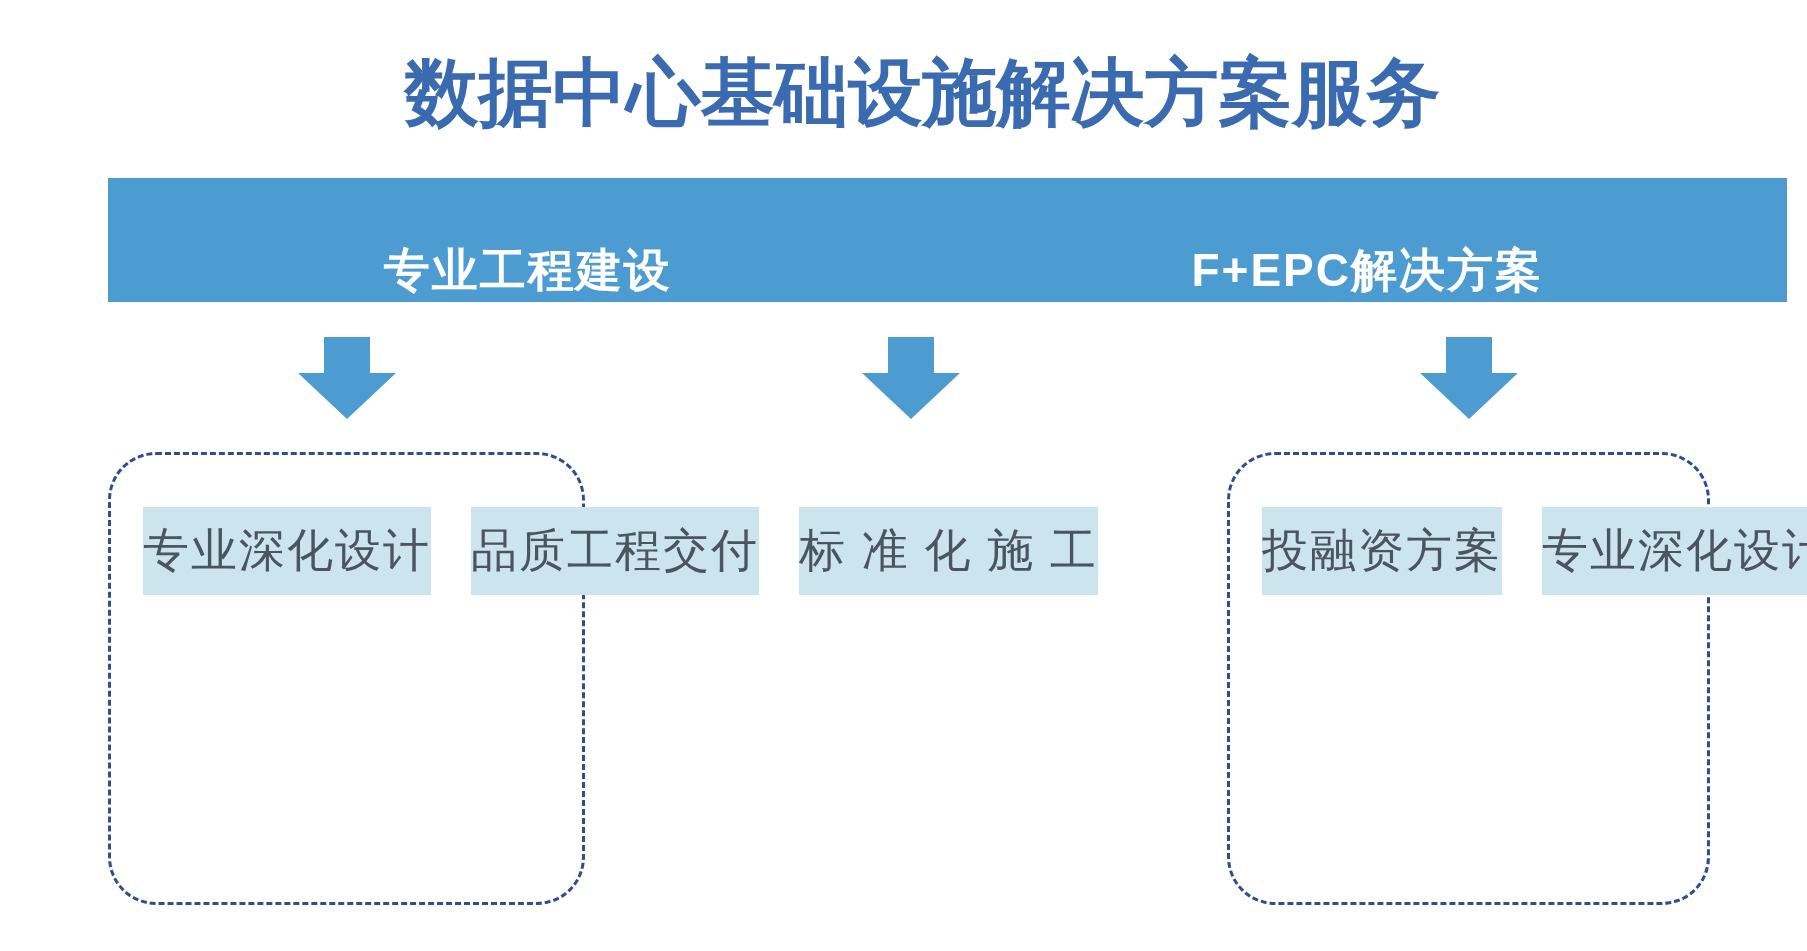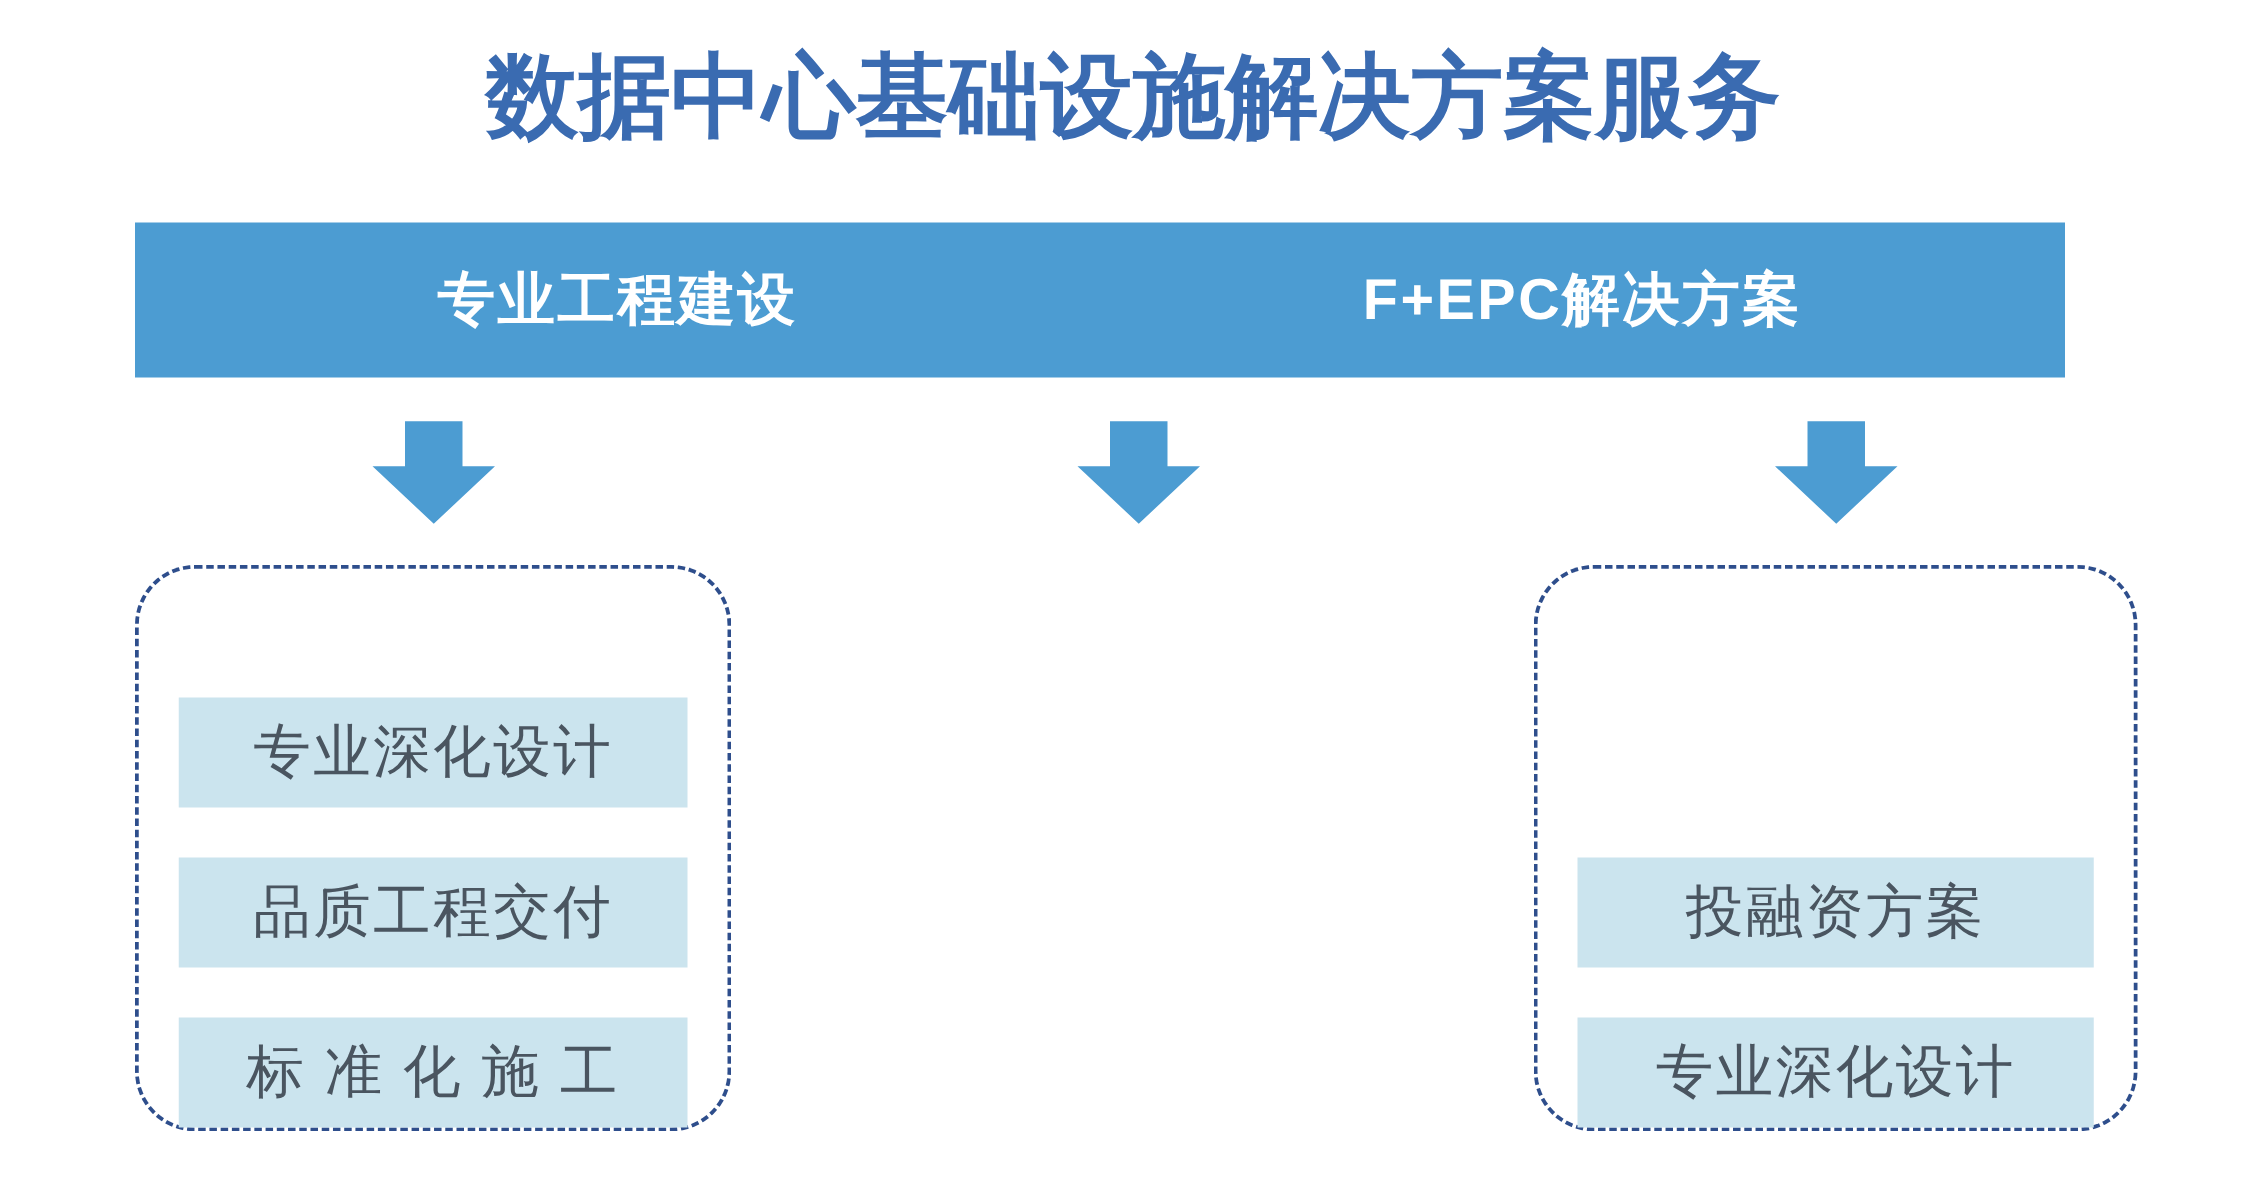--- a/index.html
+++ b/index.html
@@ -11,38 +11,38 @@
     overflow: hidden;
     font-family: "Liberation Sans", "DejaVu Sans", sans-serif;
   }
 
   
   .title {
     position: absolute;
     left: 104px;
     top: 36px;
     width: 1605px;
-    margin: 0;
+    margin: 16px;
     text-align: center;
     font-size: 74px;
     line-height: 1.1;
     font-weight: bold;
     color: #3a6bb1;
   }
 
   
   .header-bar {
     position: absolute;
     left: 108px;
     top: 178px;
-    width: 1544px;
+    width: 1679px;
     height: 124px;
     background: #4c9cd2;
     display: flex;
-    align-items: center;
+    align-items: flex-end;
   }
   .header-cell {
     flex: 1;
     text-align: center;
     color: #ffffff;
     font-size: 46px;
     font-weight: bold;
     letter-spacing: 2px;
   }
 
@@ -60,23 +60,22 @@
   
   .group-box {
     position: absolute;
     top: 452px;
     height: 453px;
     box-sizing: border-box;
     border: 3px dashed #2e4e8c;
     border-radius: 48px;
     padding: 52px 32px 0 32px;
     display: flex;
-    flex-direction: column;
+    flex-direction: row;
     gap: 40px;
-    justify-content: flex-end;
   }
   .group-box-1 { left: 108px;  width: 477px; }
   .group-box-2 { left: 668px;  width: 485px; }
   .group-box-3 { left: 1227px; width: 483px; }
 
   .item-cell {
     height: 88px;
     background: #cbe4ee;
     display: flex;
     align-items: center;

